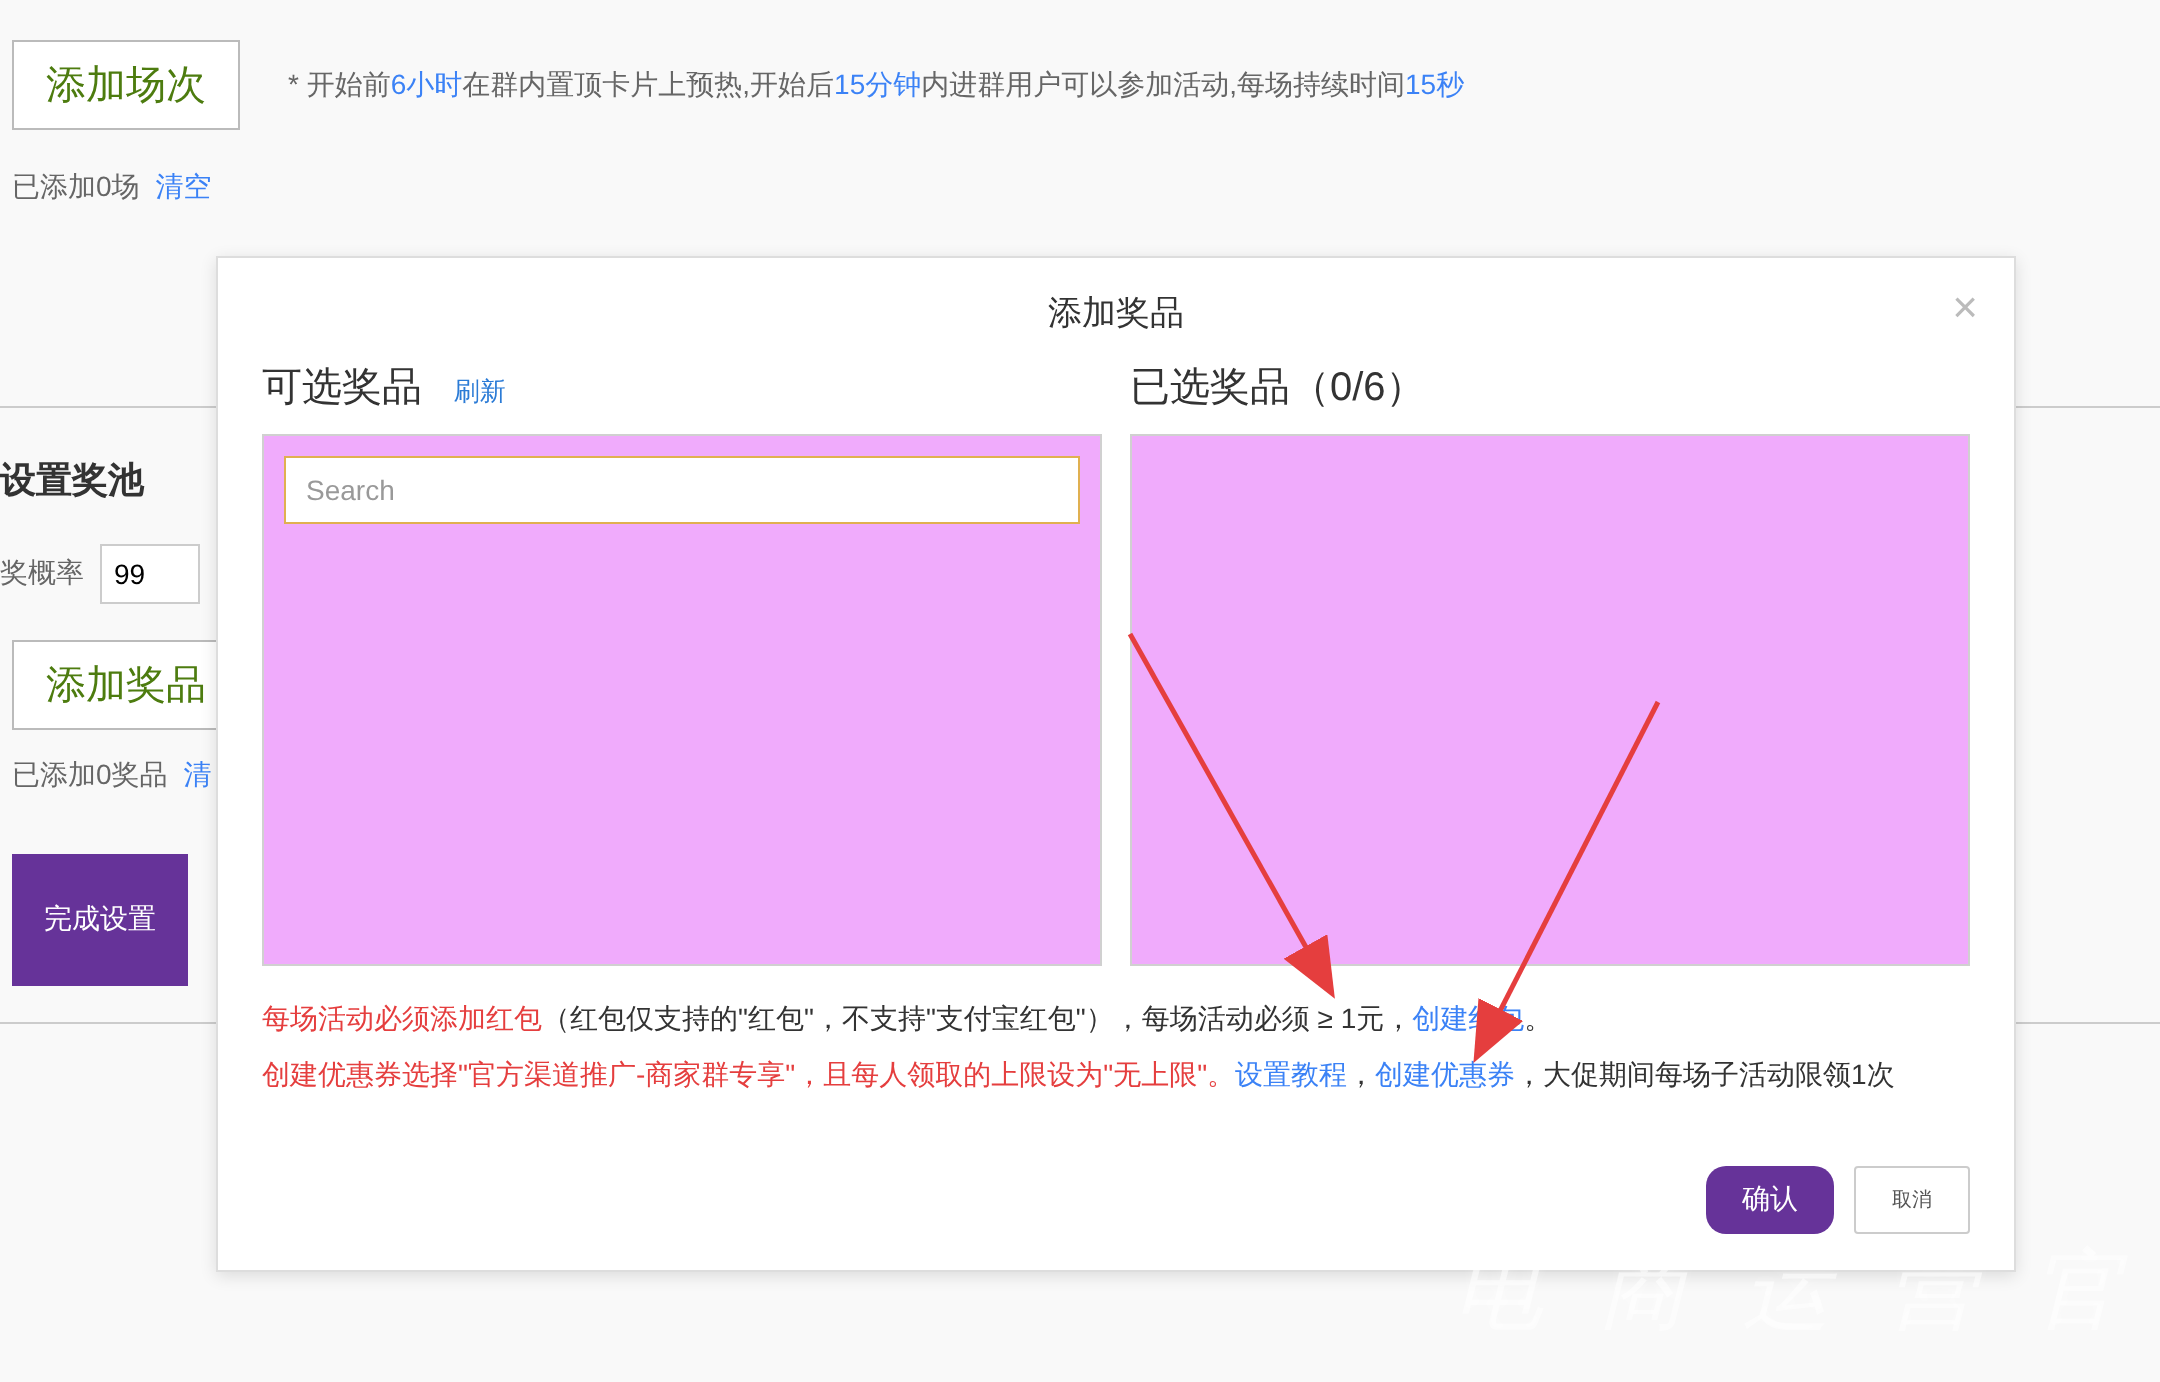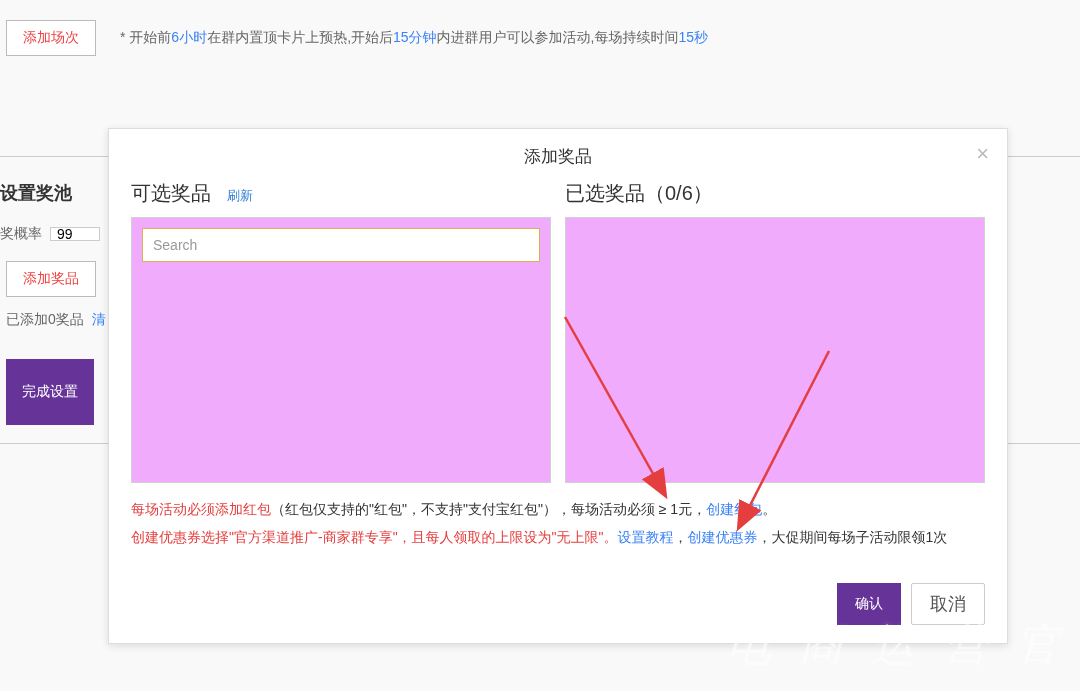--- a/index.html
+++ b/index.html
@@ -16,32 +16,32 @@
     .page-bg {
       position: absolute;
       top: 0; left: 0; right: 0; bottom: 0;
       background: #f9f9f9;
     }
     .btn-outline {
       display: inline-block;
       border: 1px solid #bbb;
       background: #fff;
       padding: 8px 16px;
-      font-size: 14px;
-      color: #ef4444;
+      font-size: 20px;
+      color: #4d7c0f;
       cursor: pointer;
     }
     .hint-text { color: #666; font-size: 14px; margin-left: 16px; }
     .blue { color: #3b82f6; }
     .link { color: #3b82f6; cursor: pointer; }
     .section-divider { border-top: 1px solid #ccc; margin: 20px 0 0 0; }
     .section-title { font-size: 18px; color: #333; margin: 16px 0 0 0; padding: 8px 0; font-weight: 600; }
     .form-row { margin-top: 12px; display: flex; align-items: center; gap: 8px; }
     .form-label { color: #666; font-size: 14px; }
-    .small-input { width: 50px; height: 14px; border: 1px solid #ccc; background: #fff; padding: 0 6px; font-size: 14px; }
+    .small-input { width: 50px; height: 30px; border: 1px solid #ccc; background: #fff; padding: 0 6px; font-size: 14px; }
     .btn-primary {
       background: #663399;
       color: #fff;
       border: none;
       padding: 9px 22px;
       font-size: 14px;
       cursor: pointer;
     }
     .btn-primary.small { padding: 24px 16px; }
     .bg-content {
@@ -114,28 +114,28 @@
       gap: 10px;
       padding: 14px 22px 18px;
     }
     .btn-confirm {
       background: #663399;
       color: #fff;
       border: none;
       padding: 8px 18px;
       font-size: 14px;
       cursor: pointer;
-      border-radius: 0;
+      border-radius: 10px;
     }
     .btn-cancel {
       background: #fff;
       color: #555;
       border: 1px solid #ccc;
       padding: 8px 18px;
-      font-size: 18px;
+      font-size: 10px;
       cursor: pointer;
       border-radius: 2px;
     }
     .arrows {
       position: absolute;
       top: 0; left: 0;
       pointer-events: none;
       z-index: 10;
     }
     .watermark {
@@ -154,20 +154,24 @@
 </head>
 <body>
 
 <div class="page-bg">
   <div class="bg-content">
     <div class="form-row" style="margin: 20px 0 0 6px;">
       <button class="btn-outline">添加场次</button>
       <span class="hint-text">
         <span>* 开始前</span><span class="blue">6小时</span><span>在群内置顶卡片上预热,开始后</span><span class="blue">15分钟</span><span>内进群用户可以参加活动,每场持续时间</span><span class="blue">15秒</span>
       </span>
+    </div>
+    <div class="form-row" style="margin: 20px 0 0 6px;">
+      <span class="form-label">已添加0场</span>
+      <span class="link">清空</span>
     </div>
 
     <div class="section-divider" style="margin-top: 100px;"></div>
     <div class="section-title" style="margin-left:0;">设置奖池</div>
     <div class="form-row" style="margin: 12px 0 0 0;">
       <span class="form-label">奖概率</span>
       <input class="small-input" value="99" style="">
     </div>
     <div class="form-row" style="margin: 18px 0 0 6px;">
       <button class="btn-outline">添加奖品</button>

